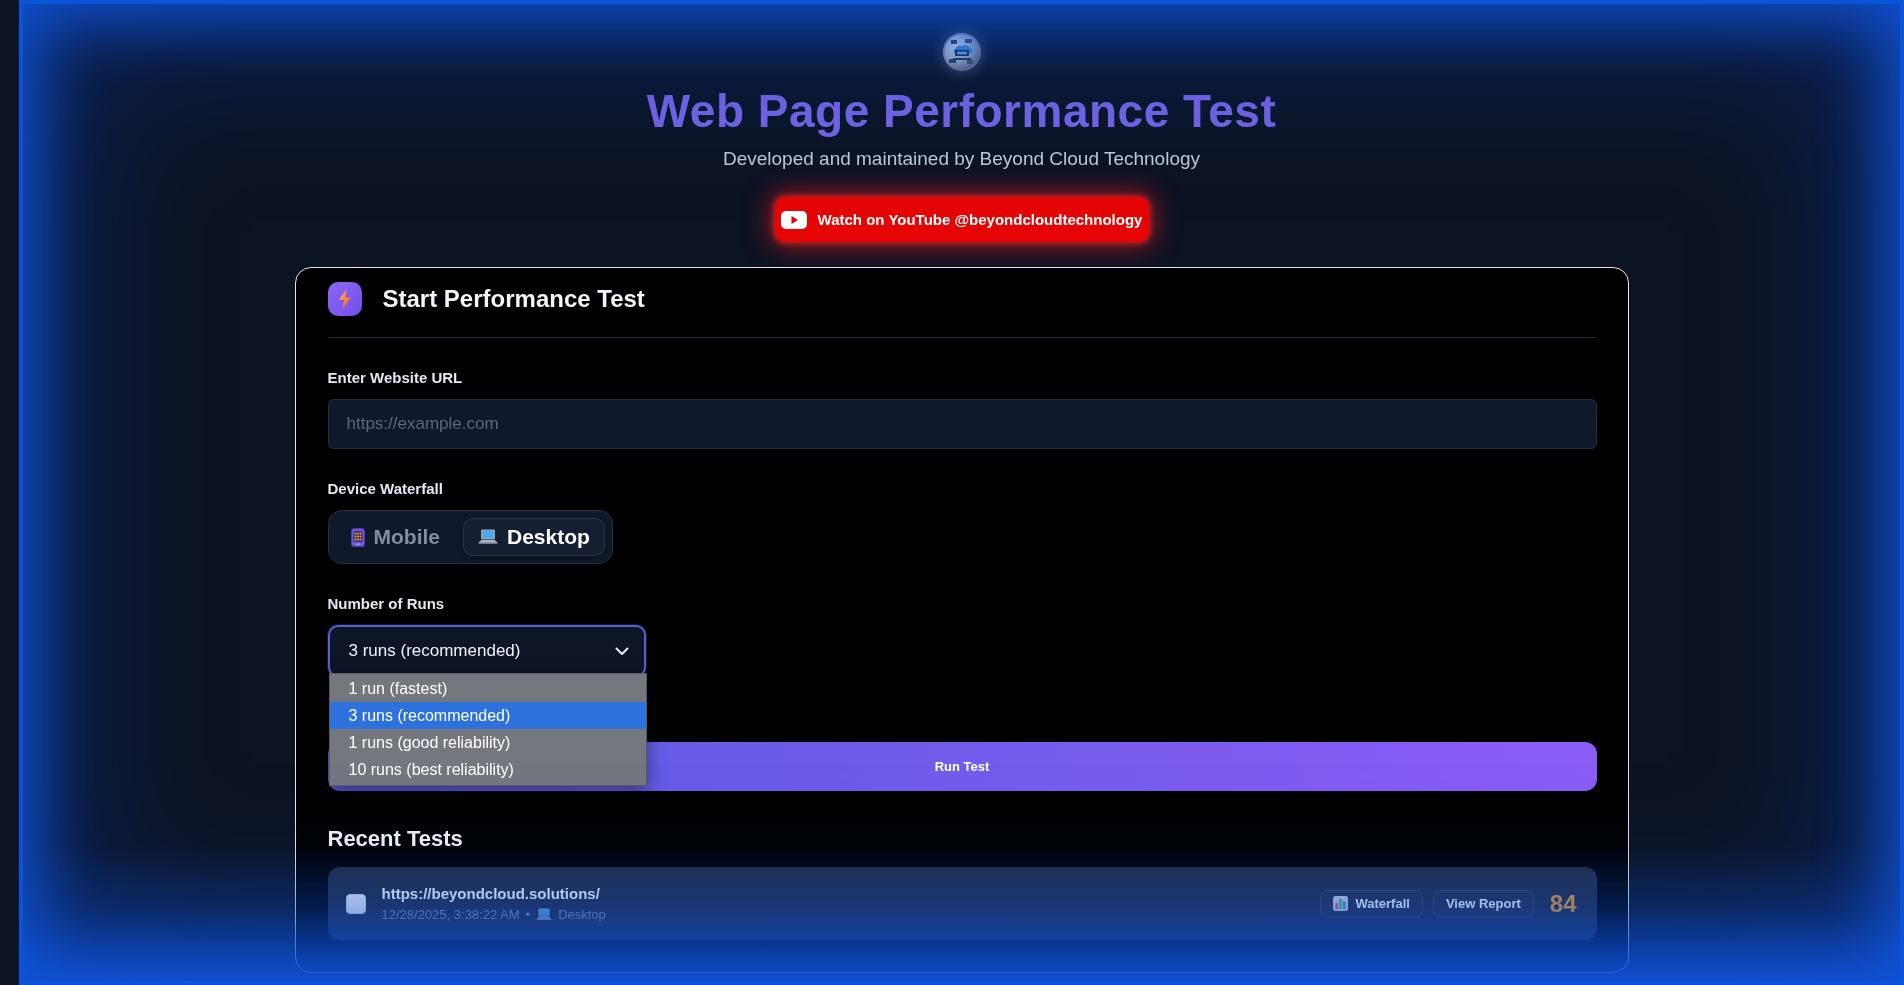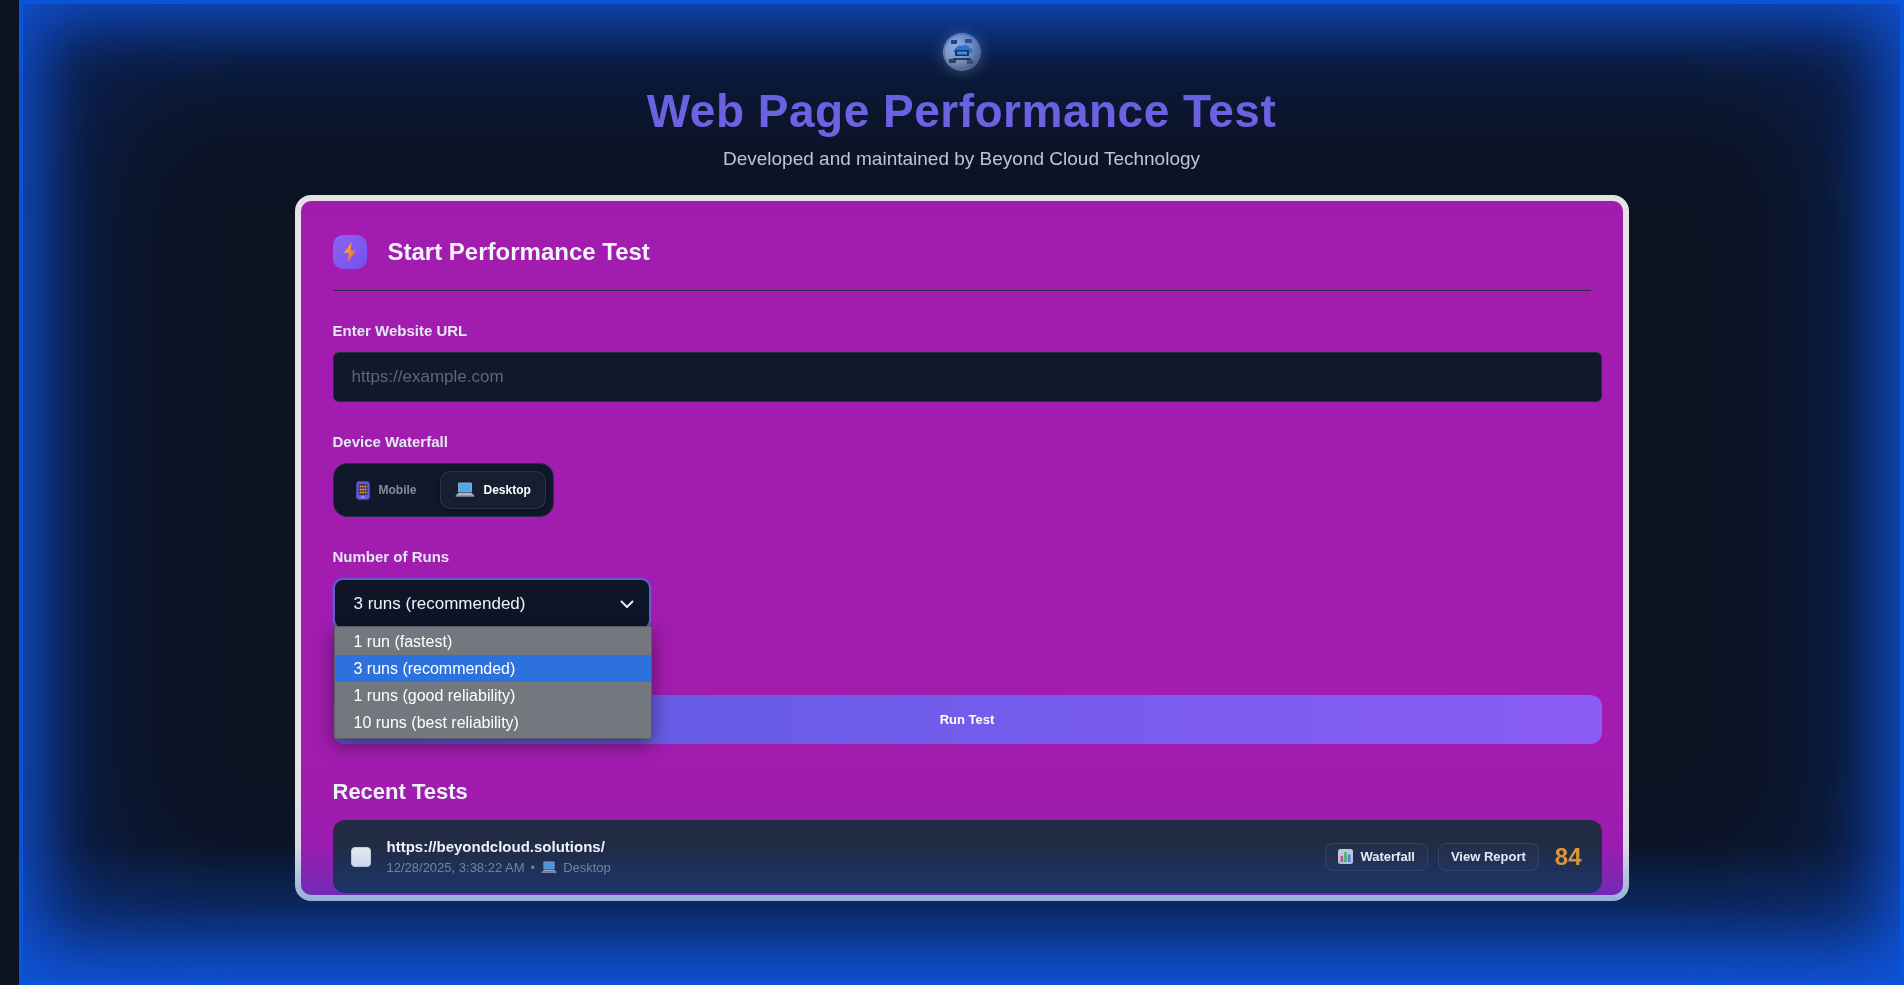--- a/index.html
+++ b/index.html
@@ -45,22 +45,22 @@
     background:#e60505; border:none; border-radius:10px;
     color:#ffffff; font-weight:bold; font-size:15px;
     font-family:"Liberation Sans", sans-serif;
     box-shadow:0 0 26px 5px rgba(255,25,25,0.55), 0 0 6px 1px rgba(255,60,60,0.7);
     cursor:pointer;
   }
 
   
   .card {
     width:1334px; height:706px; margin:25px auto 0;
-    background:#a21caf; border:6px solid #e5e5e5; border-radius:16px;
-    padding:34px 32px 0; position:relative;
+    background:#000000; border:1px solid #e5e5e5; border-radius:16px;
+    padding:14px 32px 0; position:relative;
   }
   .card-header { display:flex; align-items:center; gap:21px; }
   .bolt-badge {
     width:34px; height:34px; border-radius:10px;
     background:linear-gradient(135deg,#8a66f2,#7450ee);
     display:flex; align-items:center; justify-content:center;
   }
   .card-heading { font-size:24px; font-weight:bold; color:#f1f4f9; }
   .divider { height:1px; background:#262e40; margin-top:21px; }
 
@@ -73,21 +73,21 @@
   }
   .url-input::placeholder { color:#5c6779; }
 
   .device-toggle {
     margin-top:13px; display:inline-flex; align-items:center; gap:8px;
     background:#10182b; border:1px solid #273044; border-radius:14px; padding:7px;
   }
   .toggle-btn {
     height:38px; padding:0 15px; border-radius:10px; border:none;
     display:flex; align-items:center; gap:9px; cursor:pointer;
-    font-family:"Liberation Sans", sans-serif; font-size:12px;
+    font-family:"Liberation Sans", sans-serif; font-size:21px;
     background:transparent; color:#828da1; font-weight:bold;
   }
   .toggle-btn.active {
     background:#161e31; color:#ffffff;
     box-shadow:inset 0 0 0 1px #2b3449, 0 2px 6px rgba(0,0,0,0.35);
   }
 
   .select-wrap { position:relative; margin-top:13px; width:318px; }
   .runs-select {
     height:52px; width:318px;
@@ -153,20 +153,29 @@
       <rect x="24" y="27" width="6" height="4" fill="#4a5462"></rect>
       <path d="M12 16 q3-5 7-3 q5-3 8 2 q4 1 2 5 l-17 0 q-3-2 0-4 z" fill="#3f8fe0"></path>
       <rect x="12" y="17" width="14" height="6" rx="1" fill="#1d2634"></rect>
       <rect x="14" y="18.5" width="10" height="3" fill="#58b0f0"></rect>
       <rect x="10" y="25" width="18" height="2" fill="#303a48"></rect>
     </svg>
   </div>
   <h1 class="page-title">Web Page Performance Test</h1>
   <div class="page-subtitle">Developed and maintained by Beyond Cloud Technology</div>
 
+  <button class="yt-btn">
+    <span style="display:flex;">
+      <svg width="26" height="18" viewBox="0 0 26 18">
+        <rect x="0" y="0" width="26" height="18" rx="5" fill="#ffffff"></rect>
+        <path d="M10.5 5 L17 9 L10.5 13 Z" fill="#e60505"></path>
+      </svg>
+    </span>
+    <span>Watch on YouTube @beyondcloudtechnology</span>
+  </button>
 
   <section class="card">
     <div class="card-header">
       <span class="bolt-badge">
         <svg width="18" height="20" viewBox="0 0 18 20">
           <defs>
             <linearGradient id="boltg" x1="0" y1="0" x2="1" y2="1">
               <stop offset="0" stop-color="#ffb84d"></stop>
                 <stop offset="1" stop-color="#ef5a26"></stop>
             </linearGradient>

